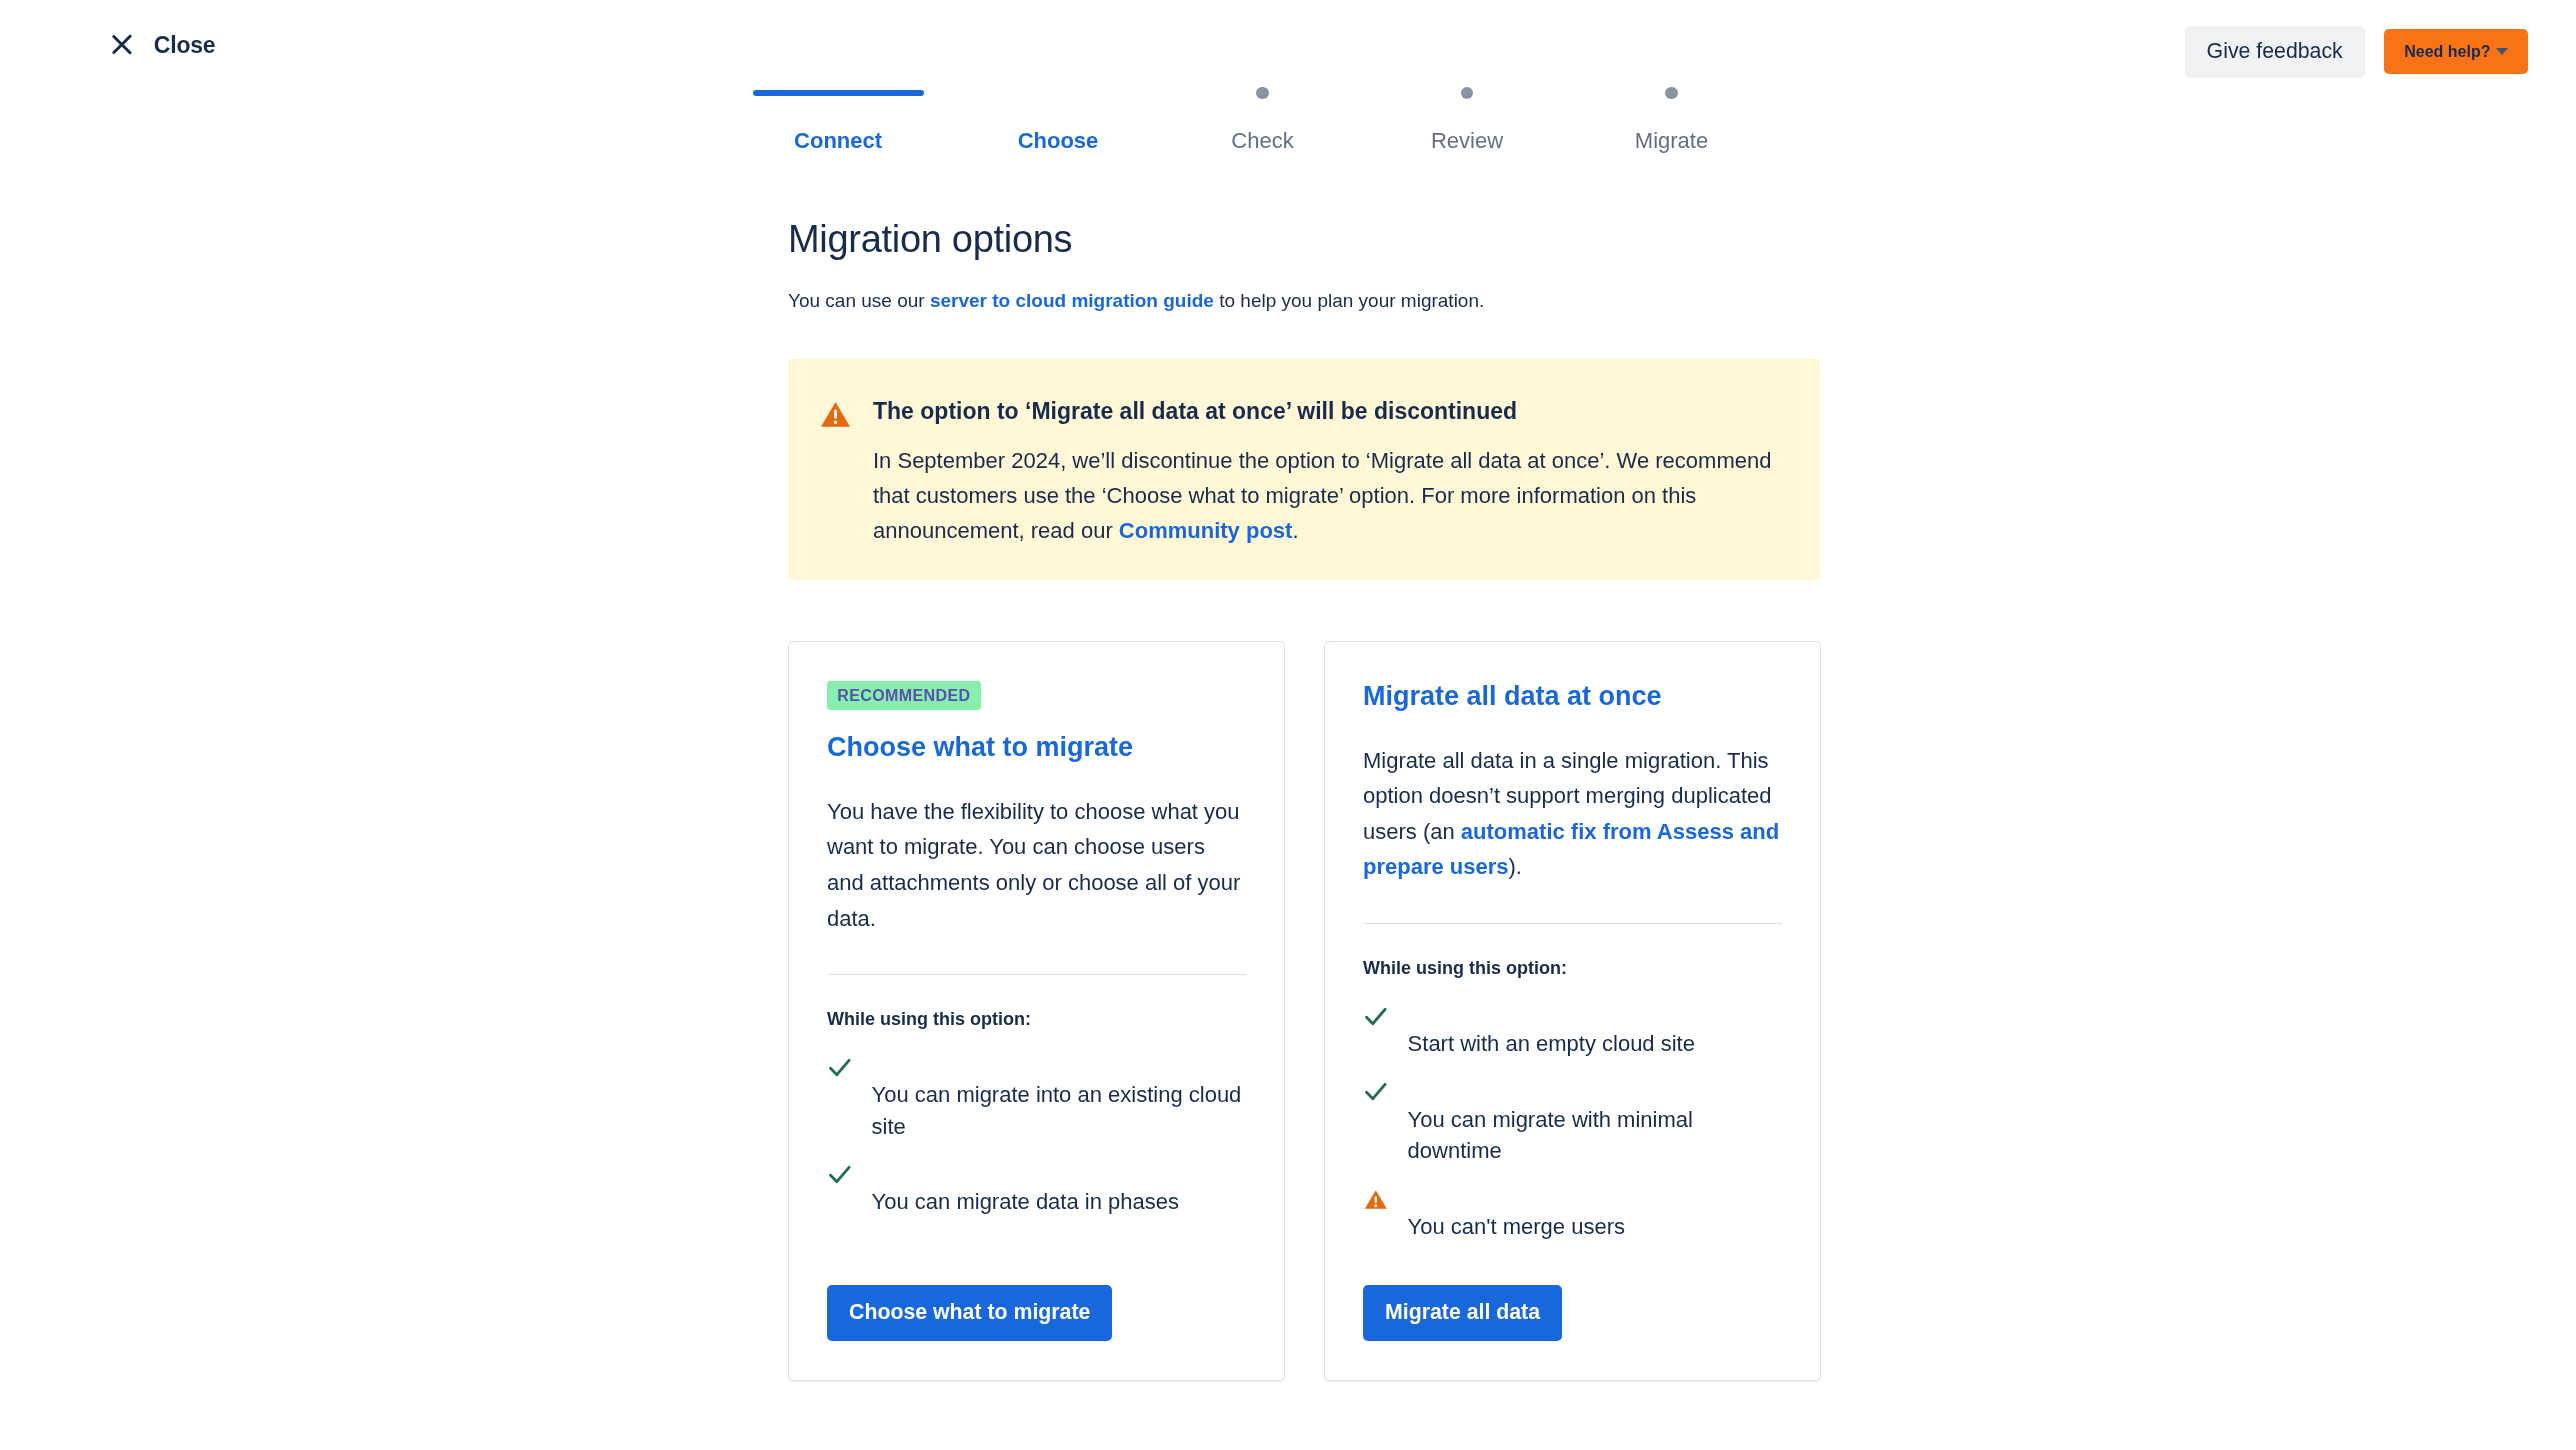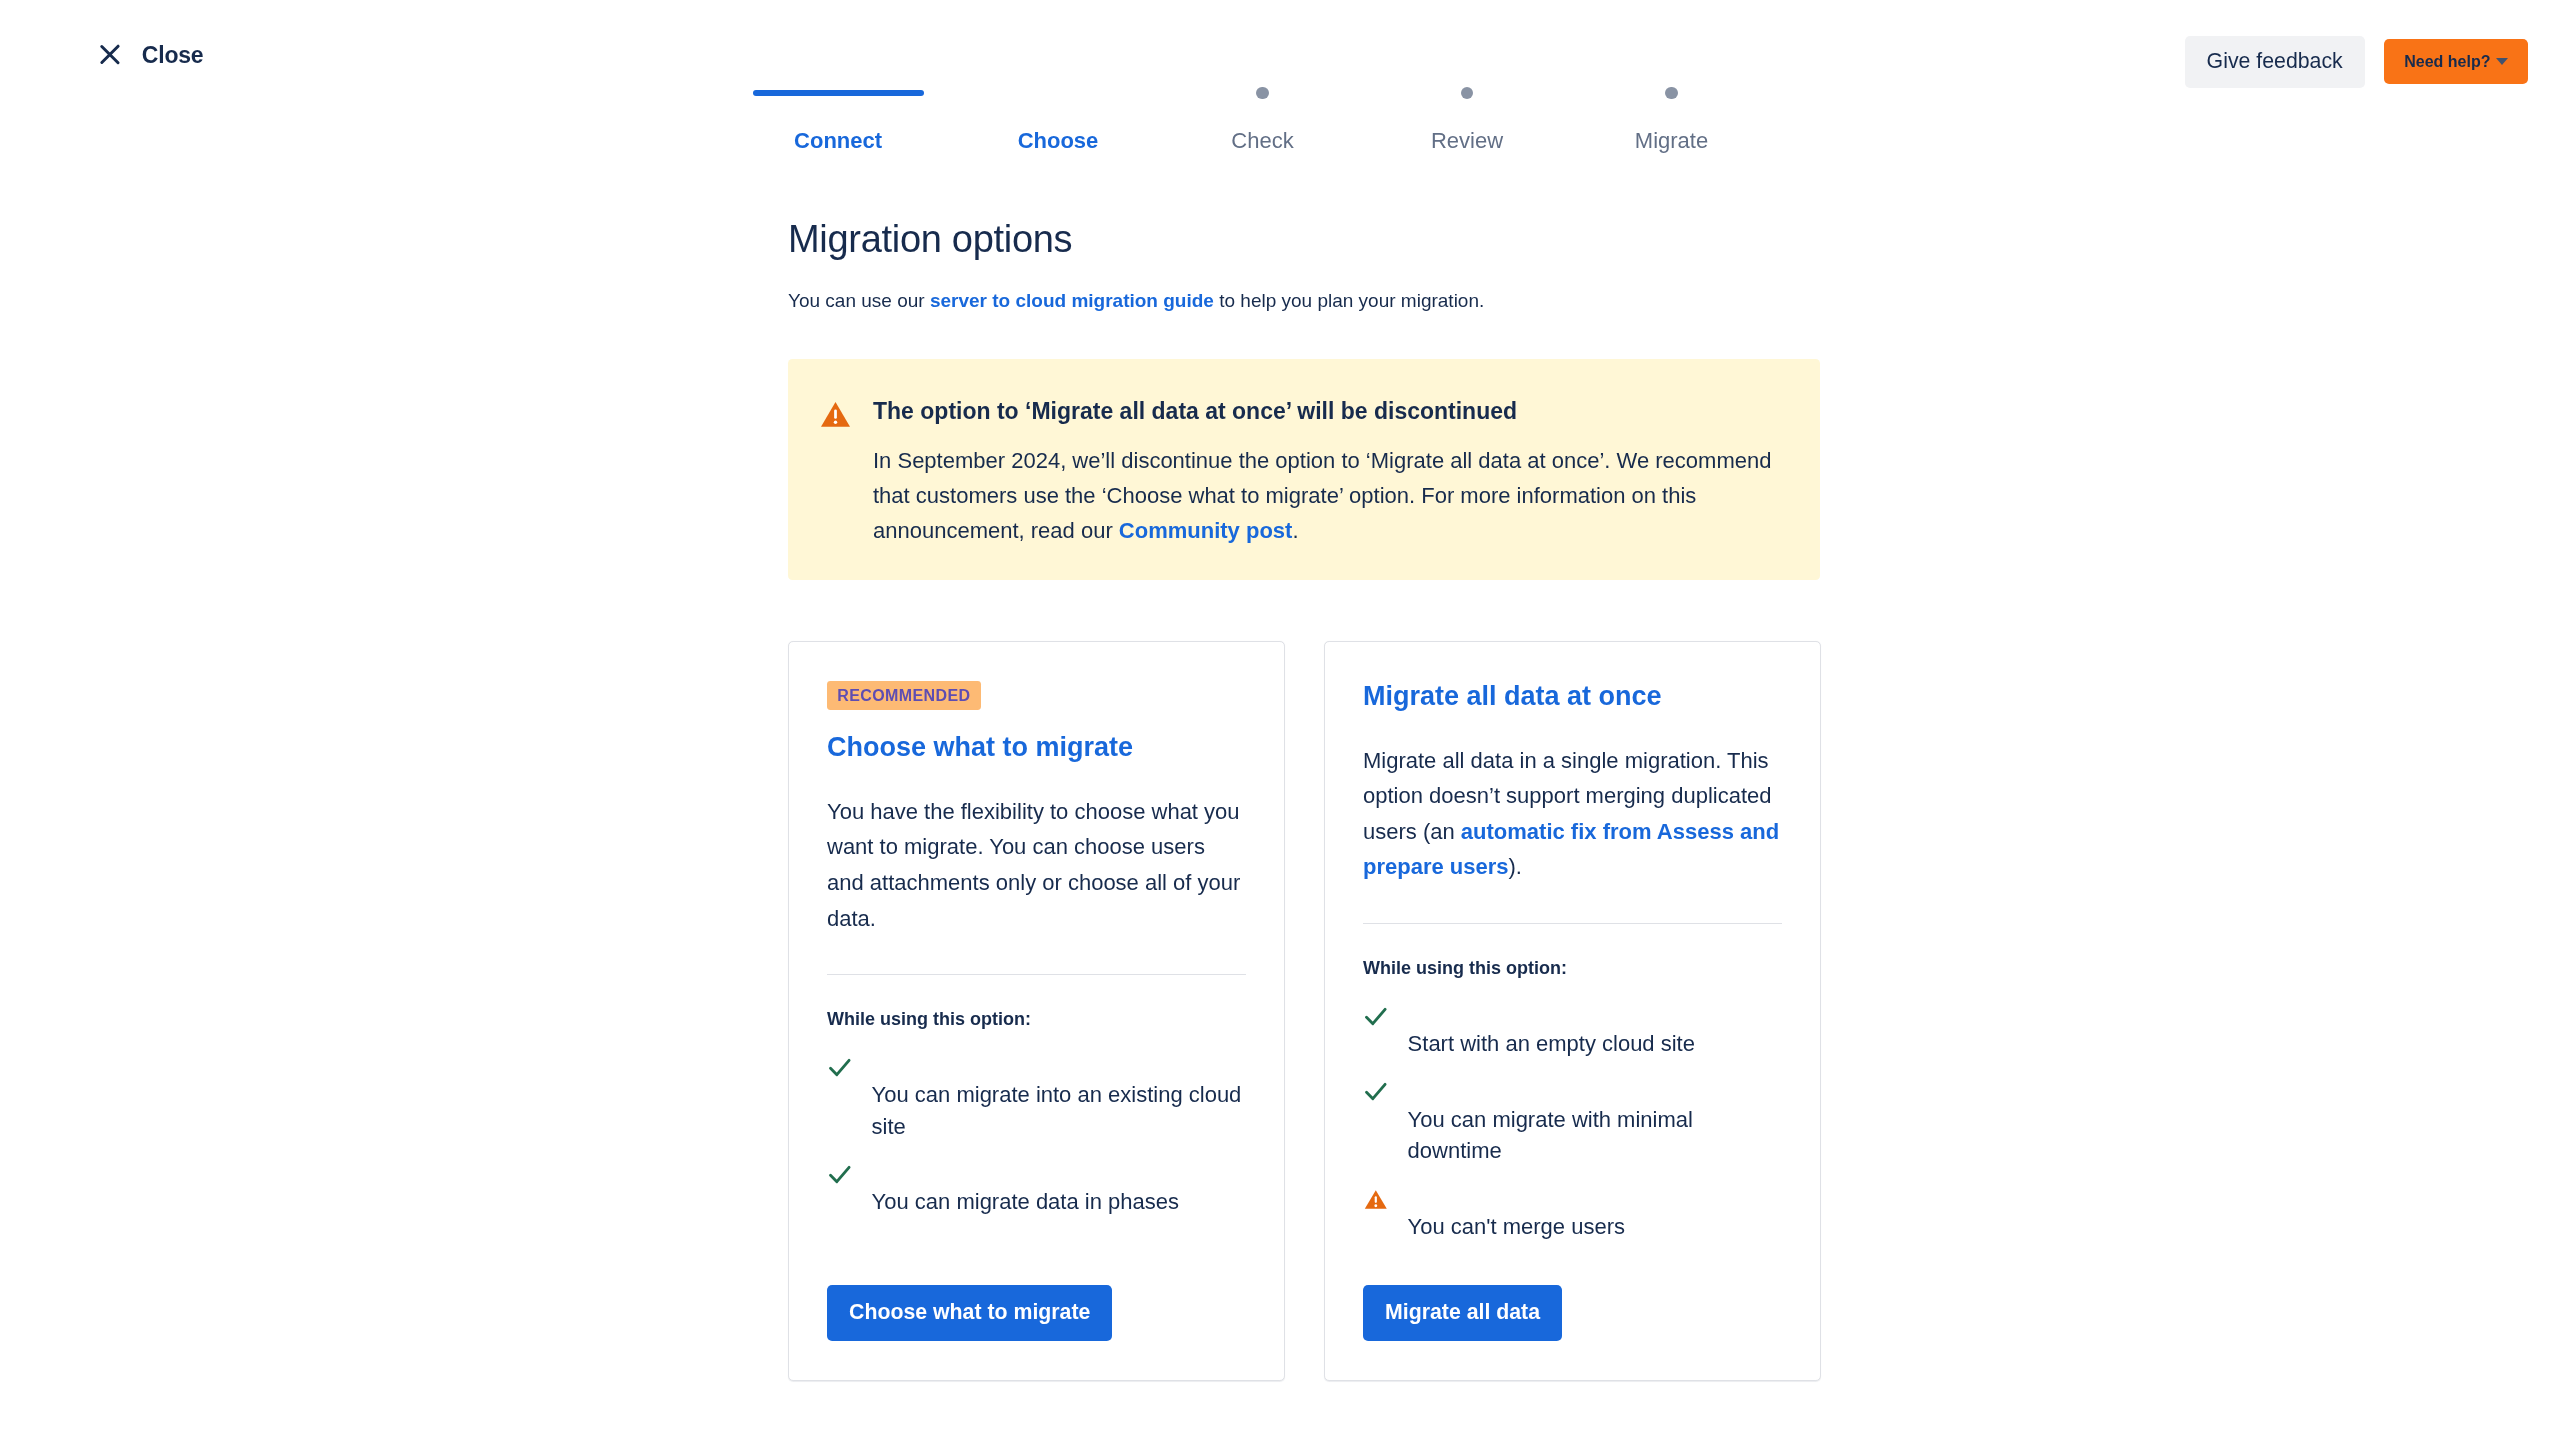--- a/index.html
+++ b/index.html
@@ -10,27 +10,26 @@
     height: 1450px;
     background: #ffffff;
     font-family: "Liberation Sans", sans-serif;
     color: #172B4D;
   }
   body { overflow: hidden; position: relative; }
 
   
   .topbar {
     position: absolute;
-    top: 0; left: 4px; right: 0;
+    top: 0; left: 16px; right: 0;
     height: 106px;
     display: flex;
     align-items: flex-start;
     justify-content: space-between;
     padding: 25.6px 48px 0 85px;
-    margin-top: 10px;
   }
   .close-btn {
     display: flex;
     align-items: center;
     gap: 17px;
     cursor: pointer;
     background: none;
     border: none;
     padding: 5.1px 6.8px;
   }
@@ -205,21 +204,21 @@
     border: 0.9px solid #DFE1E6;
     border-radius: 5.1px;
     padding: 39px 38px 0 38px;
     position: relative;
     box-shadow: 0 0.9px 0.9px rgba(9,30,66,0.08);
     display: flex;
     flex-direction: column;
   }
   .badge {
     display: inline-block;
-    background: #fdba74;
+    background: #86efac;
     color: #5E4DB2;
     font-size: 16px;
     font-weight: 700;
     letter-spacing: 0.4px;
     padding: 6px 10.2px 5.1px 10.2px;
     border-radius: 3.4px;
     align-self: flex-start;
   }
   .card-title {
     margin-top: 22px;

